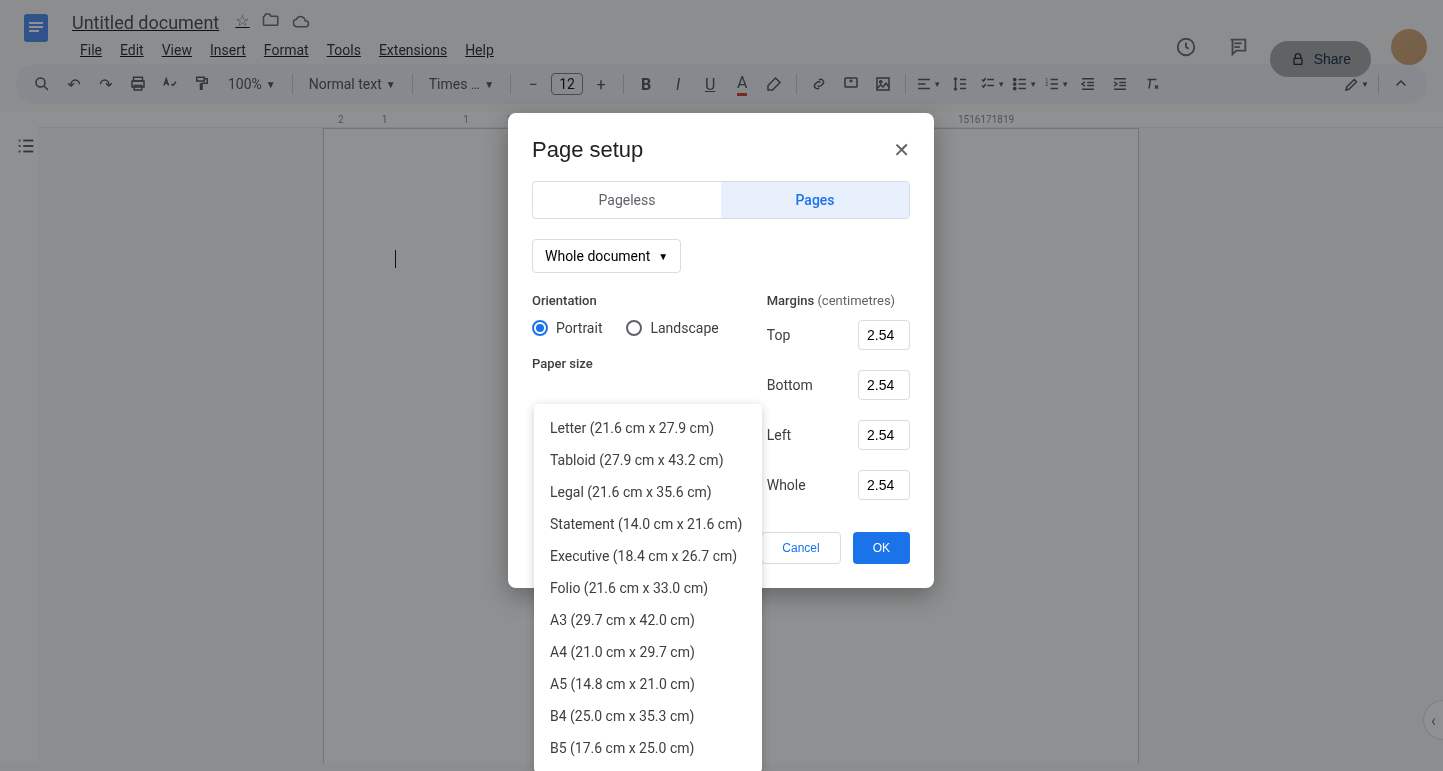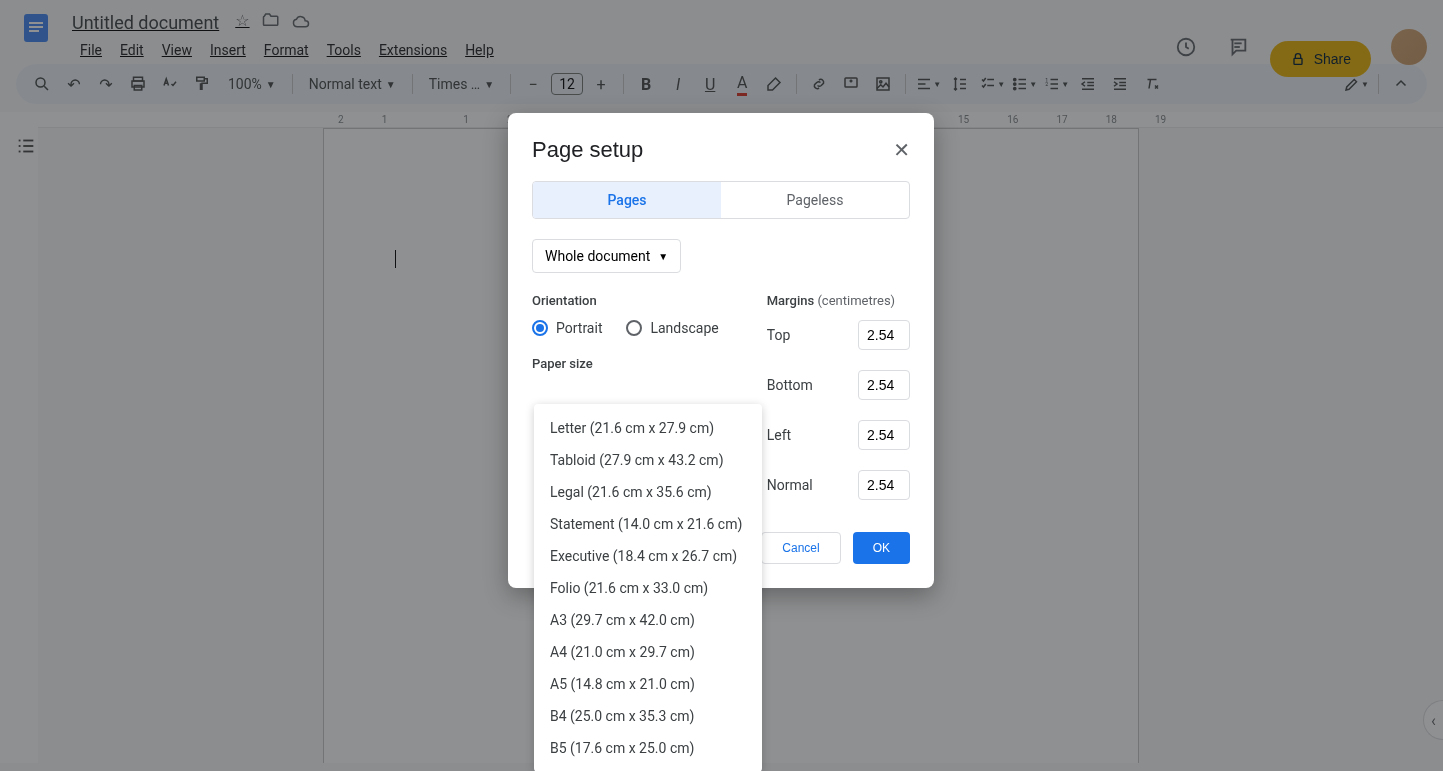--- a/index.html
+++ b/index.html
@@ -11,21 +11,21 @@
     .title-area { flex: 1; text-decoration: underline; }
     .title-row { display: flex; align-items: center; gap: 8px; height: 28px; }
     .doc-title { font-size: 18px; color: #3c4043; padding: 2px 8px; }
     .title-icons { display: flex; gap: 12px; color: #5f6368; }
     .title-icons span { cursor: pointer; }
     .menubar { display: flex; gap: 2px; margin-top: 2px; margin-left: 8px; }
     .menu-item { padding: 4px 8px; font-size: 14px; color: #202124; cursor: pointer; border-radius: 4px; }
     
     .header-right { display: flex; align-items: center; gap: 12px; padding-top: 8px; }
     .header-icon { width: 40px; height: 40px; display: flex; align-items: center; justify-content: center; color: #5f6368; cursor: pointer; border-radius: 50%; }
-    .share-btn { background: #eab308; border: none; border-radius: 40px; padding: 10px 20px; display: flex; align-items: flex-start; gap: 8px; font-size: 14px; font-weight: 500; color: #001d35; cursor: pointer; margin-top: 25px; }
+    .share-btn { background: #a3a3a3; border: none; border-radius: 40px; padding: 10px 20px; display: flex; align-items: flex-start; gap: 8px; font-size: 14px; font-weight: 500; color: #001d35; cursor: pointer; margin-top: 25px; }
     .avatar { width: 36px; height: 36px; border-radius: 50%; background: linear-gradient(135deg, #d4a574, #c89968); margin-left: 8px; }
     
     .toolbar { background: #edf2fa; border-radius: 24px; margin: 0 16px; padding: 4px 12px; display: flex; align-items: center; gap: 4px; height: 40px; }
     .tb-btn { width: 28px; height: 28px; display: flex; align-items: center; justify-content: center; color: #444746; cursor: pointer; border-radius: 4px; font-size: 16px; }
     .tb-sep { width: 1px; height: 20px; background: #c7c7c7; margin: 0 4px; }
     .tb-text { padding: 4px 8px; font-size: 14px; color: #444746; cursor: pointer; display: flex; align-items: center; gap: 4px; }
     .tb-dropdown-arrow { font-size: 10px; }
     .font-size-box { border: 1px solid #747775; border-radius: 4px; padding: 2px 0; font-size: 14px; min-width: 32px; text-align: center; }
     .tb-right { margin-left: auto; display: flex; align-items: center; gap: 4px; }
     
@@ -317,21 +317,21 @@
   </div>
   <div class="page-container">
     <div class="ruler-top">
       <div class="ruler-numbers">
         <span>2</span>
         <span>1</span>
         <span style="margin-left:38px">1</span>
         <span>2</span>
         <span>3</span>
       </div>
-      <div style="position:absolute; left:920px; display:flex; gap:38px;">
+      <div style="position:absolute; left:920px; display:flex; ">
         <span>15</span>
         <span>16</span>
         <span>17</span>
         <span>18</span>
         <span>19</span>
       </div>
     </div>
     <div class="page"></div>
   </div>
 </div>
@@ -339,22 +339,22 @@
 <div class="cursor"></div>
 
 <div class="scrim"></div>
 
 <div class="dialog">
   <div class="dialog-title-row">
     <span class="dialog-title">Page setup</span>
     <span class="dialog-close">✕</span>
   </div>
   <div class="tab-row">
+    <div class="tab">Pageless</div>
     <div class="tab active">Pages</div>
-    <div class="tab">Pageless</div>
   </div>
   <div class="select-box">
     <span>Whole document</span>
     <span class="tb-dropdown-arrow">▼</span>
   </div>
   <div class="two-col">
     <div class="col-left">
       <label class="form-label">Orientation</label>
       <div class="radio-row">
         <div class="radio-item">
@@ -376,21 +376,21 @@
       </div>
       <div class="margin-row">
         <span class="margin-label">Bottom</span>
         <input class="margin-input" value="2.54" style="">
       </div>
       <div class="margin-row">
         <span class="margin-label">Left</span>
         <input class="margin-input" value="2.54" style="">
       </div>
       <div class="margin-row">
-        <span class="margin-label">Normal</span>
+        <span class="margin-label">Whole</span>
         <input class="margin-input" value="2.54" style="">
       </div>
     </div>
   </div>
   <div class="dialog-buttons">
     <button class="btn btn-cancel">Cancel</button>
     <button class="btn btn-ok">OK</button>
   </div>
 </div>
 

